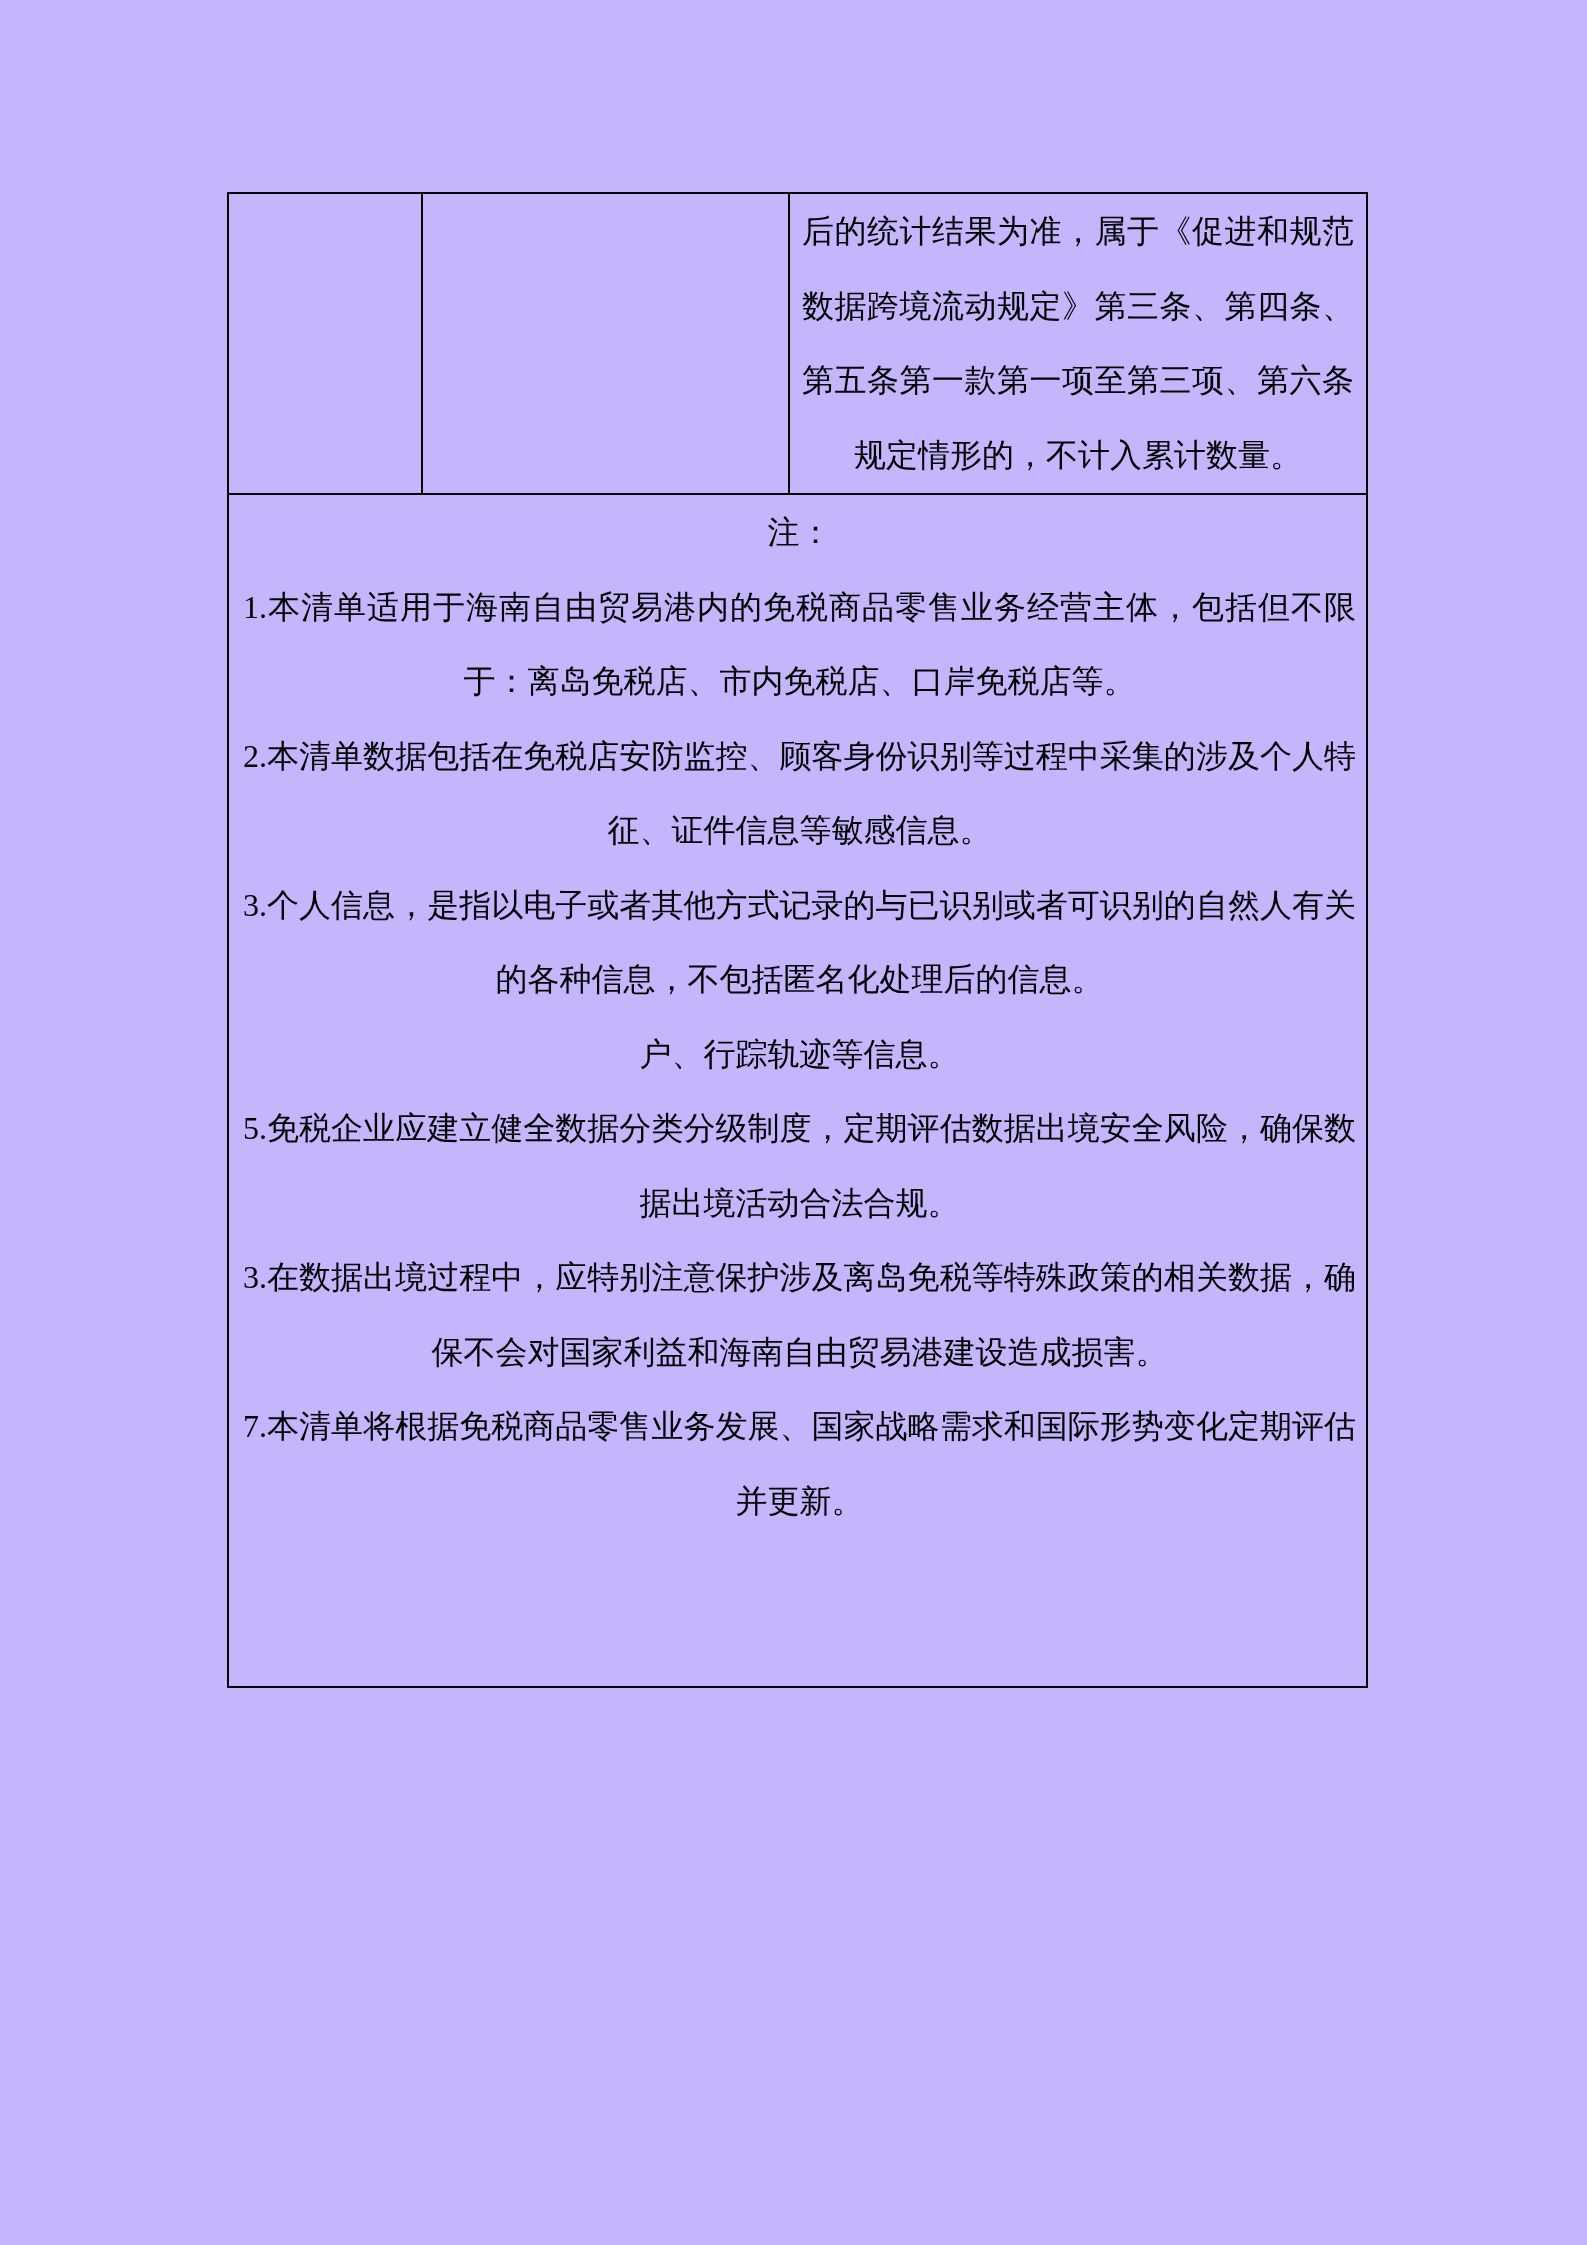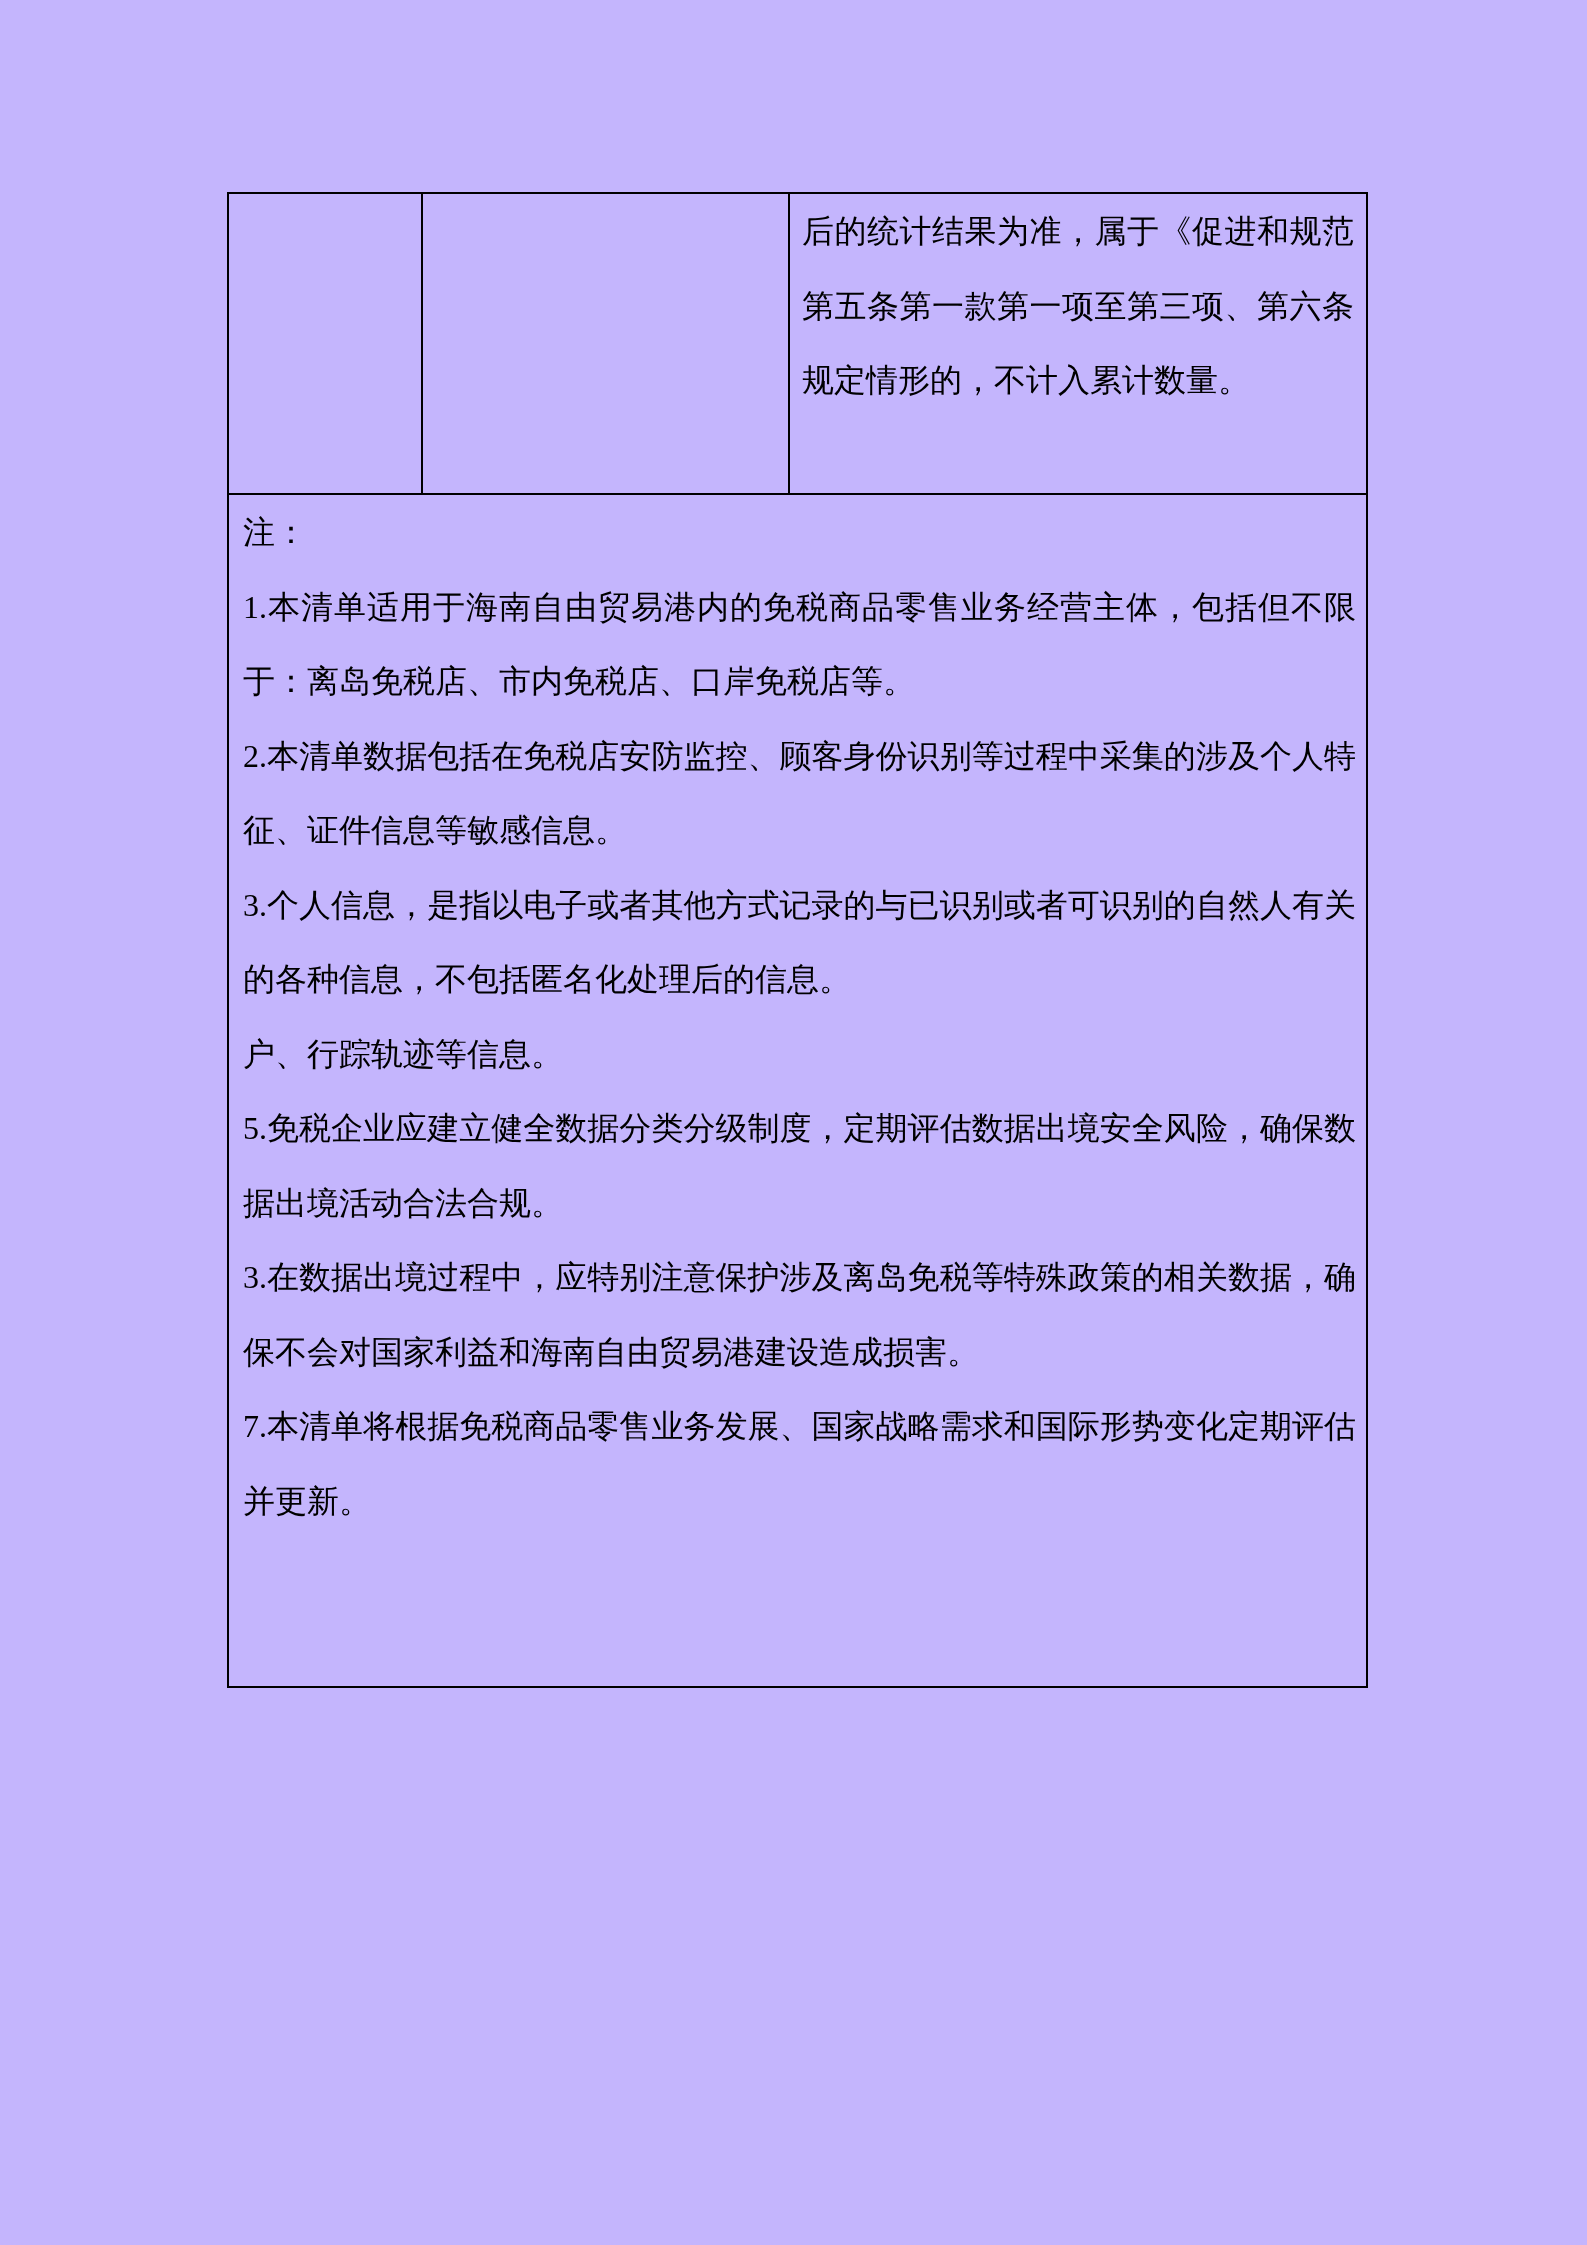--- a/index.html
+++ b/index.html
@@ -49,35 +49,36 @@
   .jline, .lline {
     line-height: 74.5px;
     white-space: nowrap;
     overflow: visible;
   }
   .jline {
     text-align: justify;
     text-align-last: justify;
   }
   .lline {
-    text-align: left;
+    text-align: center;
   }
   .note-para { margin: 0; padding: 0; }
 </style>
 </head>
 <body>
 
 <div class="page">
   <div class="doc-table">
 
     <div class="top-row">
       <div class="cell c1"></div>
       <div class="cell c2"></div>
       <div class="cell c3">
         <div class="jline">后的统计结果为准，属于《促进和规范</div>
+        <div class="jline">数据跨境流动规定》第三条、第四条、</div>
         <div class="jline">第五条第一款第一项至第三项、第六条</div>
         <div class="lline">规定情形的，不计入累计数量。</div>
       </div>
     </div>
 
     <div class="notes-row">
       <div class="lline">注：</div>
 
       <div class="note-para">
         <div class="jline">1.本清单适用于海南自由贸易港内的免税商品零售业务经营主体，包括但不限</div>

